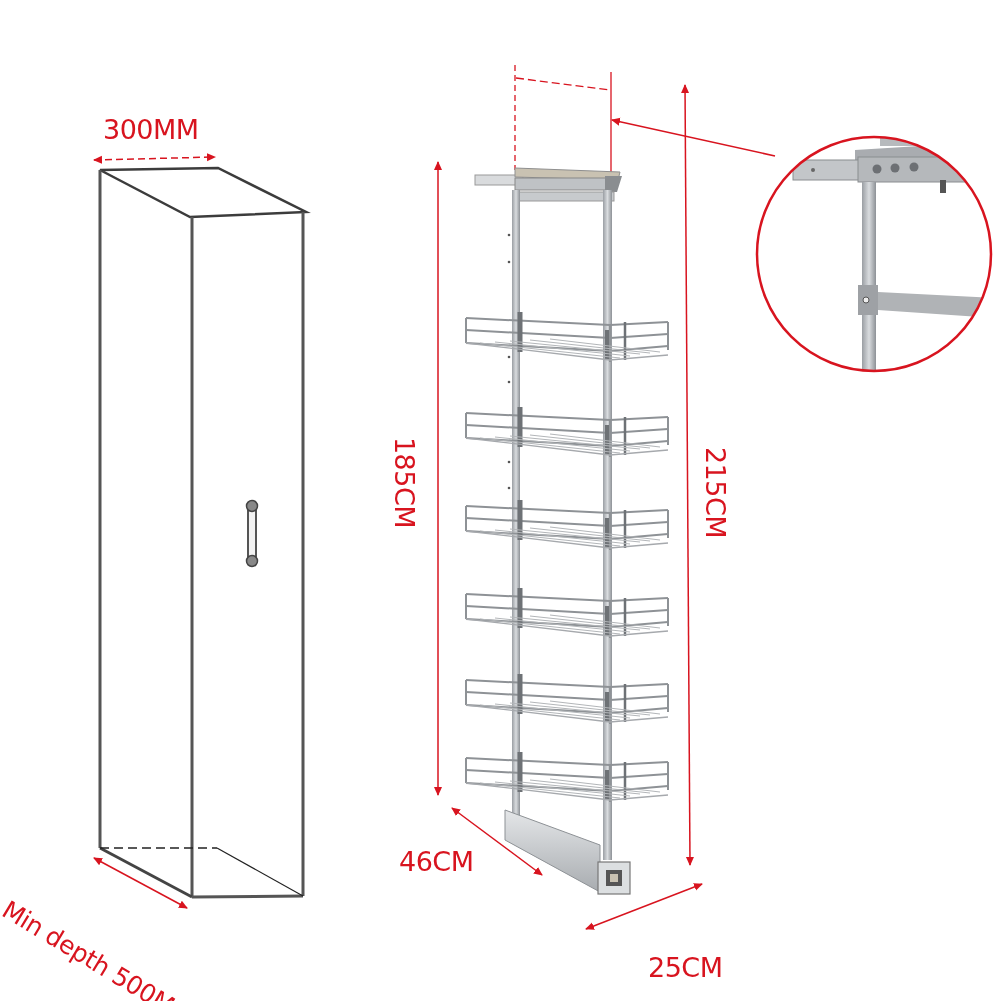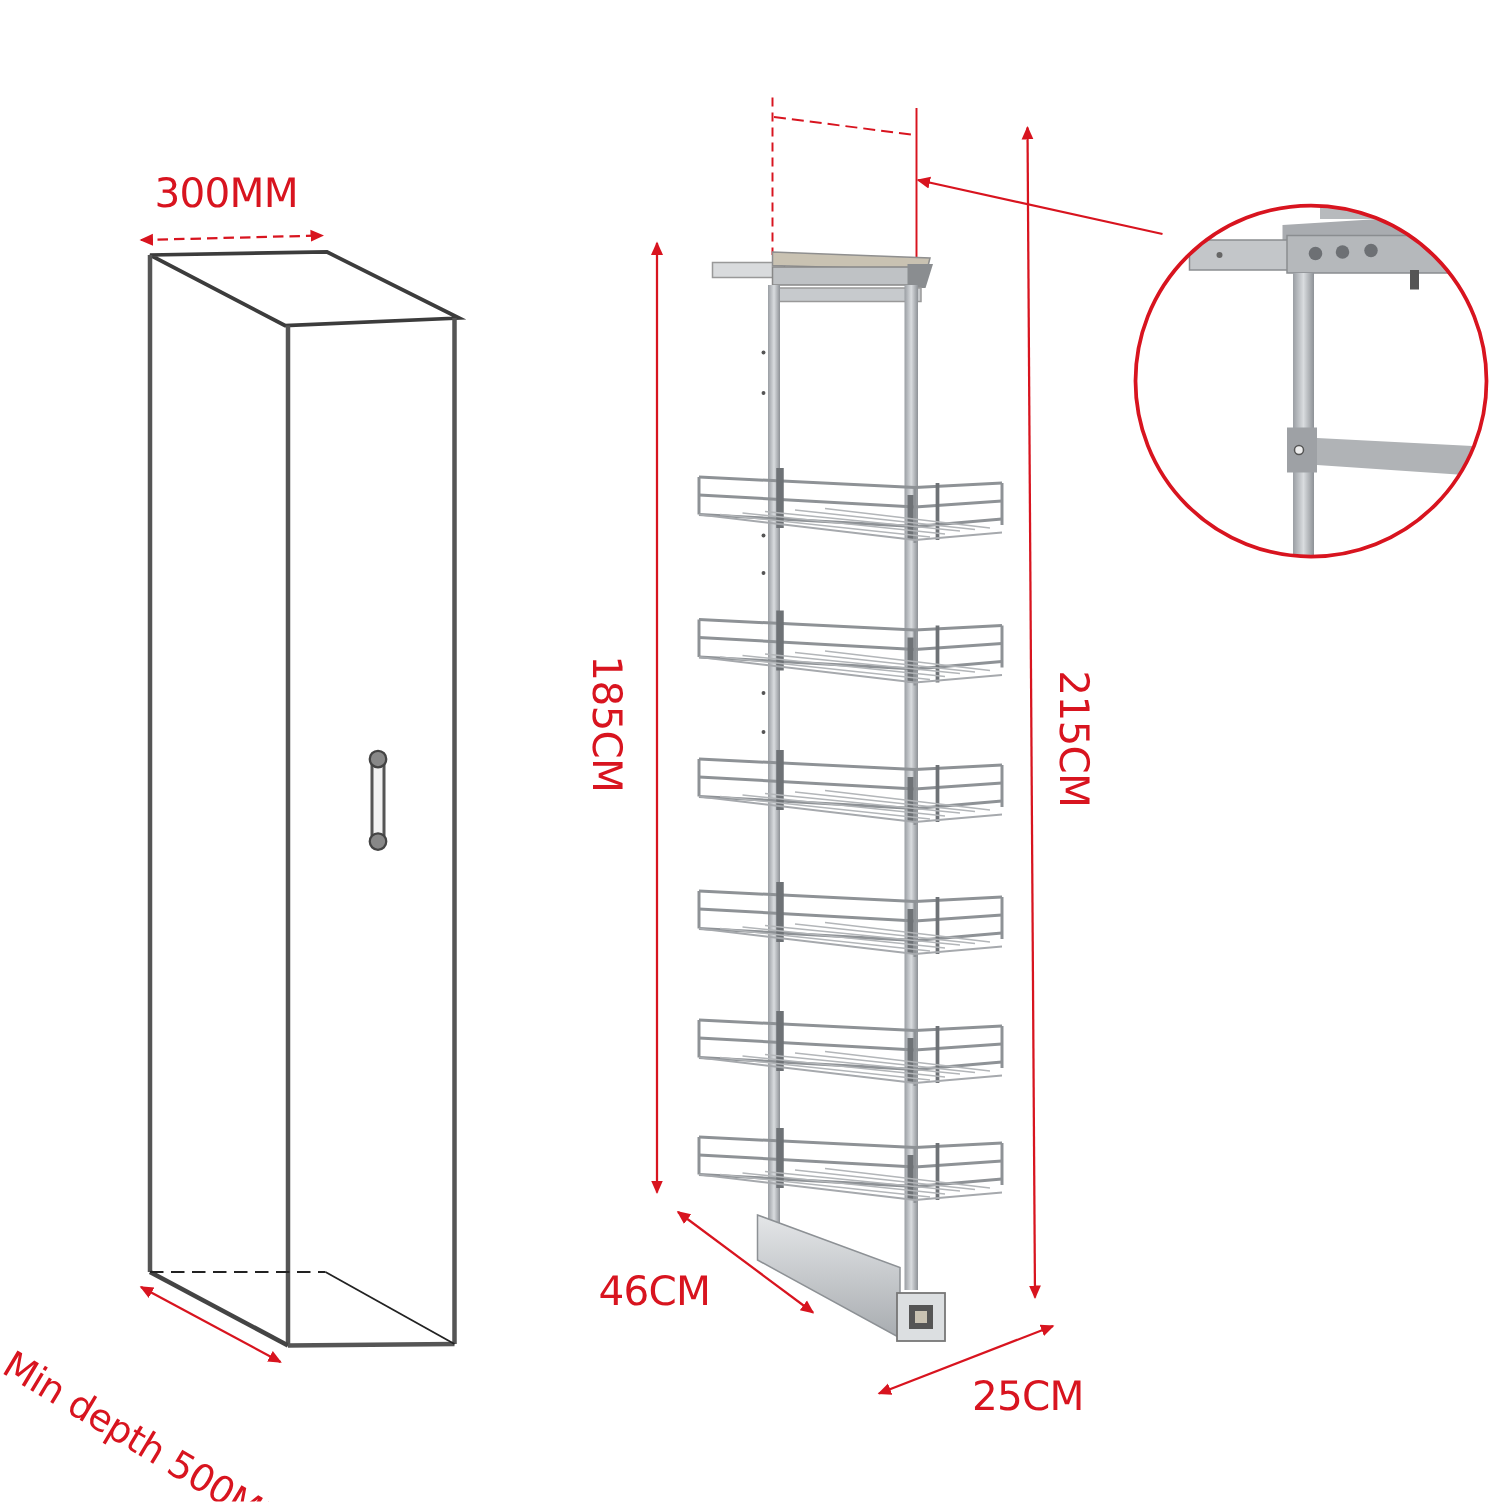--- a/index.html
+++ b/index.html
@@ -152,14 +152,14 @@
 <div class="label" style="left:103px; top:114px;">300MM</div>
 
 <div class="label" style="left:12px; top:895px; transform-origin:left top; transform:rotate(31deg); font-size:25px;">Min depth 500MM</div>
 
 <div class="label rot90" style="left:354px; top:467px; width:100px; text-align:center;">185CM</div>
 
 <div class="label rot90" style="left:665px; top:477px; width:100px; text-align:center;">215CM</div>
 
 <div class="label" style="left:399px; top:846px;">46CM</div>
 
-<div class="label" style="left:648px; top:916px;">25CM</div>
+<div class="label" style="left:648px; top:952px;">25CM</div>
 </div>
 
 </body></html>

